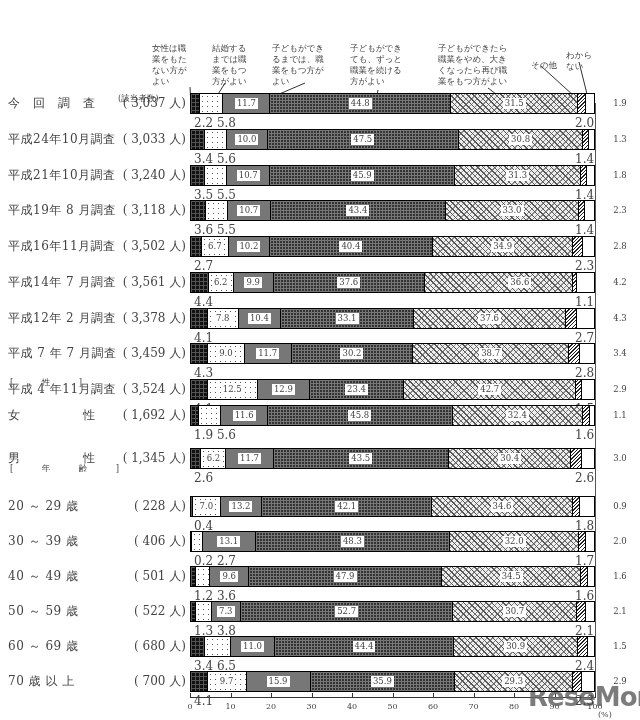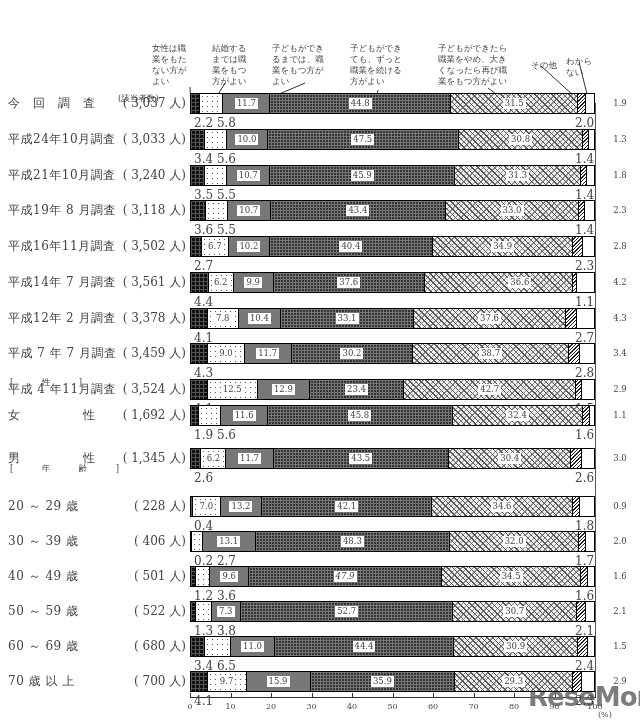--- a/index.html
+++ b/index.html
@@ -51,21 +51,21 @@
 よい</div>
 <div class="hdr" style="left:350px;top:43px;">子どもができ
 ても、ずっと
 職業を続ける
 方がよい</div>
 <div class="hdr" style="left:438px;top:43px;">子どもができたら
 職業をやめ、大き
 くなったら再び職
 業をもつ方がよい</div>
 <div class="hdr" style="left:531px;top:60px;">その他</div>
-<div class="hdr" style="left:566px;top:56px;">わから
+<div class="hdr" style="left:566px;top:50px;">わから
 ない</div>
 
 <svg style="position:absolute;left:0;top:0;" width="640" height="110">
   <line x1="190" y1="87" x2="191" y2="106" stroke="#333" stroke-width="1"></line>
   <line x1="225" y1="83" x2="212" y2="104" stroke="#333" stroke-width="1"></line>
   <line x1="305" y1="83" x2="256" y2="104" stroke="#333" stroke-width="1"></line>
   <line x1="378" y1="90" x2="375" y2="106" stroke="#333" stroke-width="1"></line>
   <line x1="488" y1="88" x2="512" y2="106" stroke="#333" stroke-width="1"></line>
   <line x1="541" y1="66" x2="585" y2="106" stroke="#333" stroke-width="1"></line>
   <line x1="579" y1="62" x2="590" y2="106" stroke="#333" stroke-width="1"></line>
@@ -412,21 +412,21 @@
 <div class="lbl" style="top: 569px;">
     <span class="nm">40 ～ 49 歳</span>
     <span class="n">( 501 人)</span>
   </div>
 <div class="bar" style="top: 566px;">
     <div class="seg p0" style="width: 4.86px;"></div>
     <div class="seg p1" style="width: 14.58px;"></div>
     <div class="seg p2" style="width: 38.88px;">
       <span class="v">9.6</span>
     </div>
-    <div class="seg p3" style="width: 193.995px; font-style: italic;">
+    <div class="seg p3" style="width: 193.995px;">
       <span class="v">47.9</span>
     </div>
     <div class="seg p4" style="width: 139.725px;">
       <span class="v">34.5</span>
     </div>
     <div class="seg p5" style="width: 6.48px;"></div>
     <div class="seg p6" style="width: 6.48px;"></div>
   </div>
 <div class="small" style="left: 194px; top: 589px;">1.2  3.6</div>
 <div class="small" style="left: 575px; top: 589px;">1.6</div>

